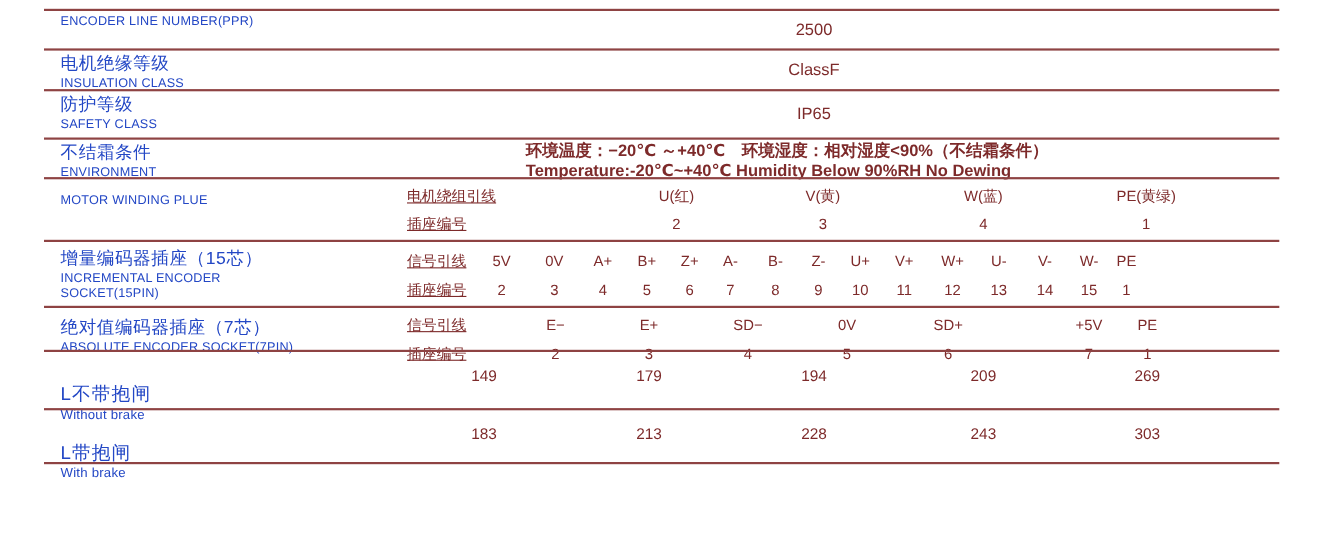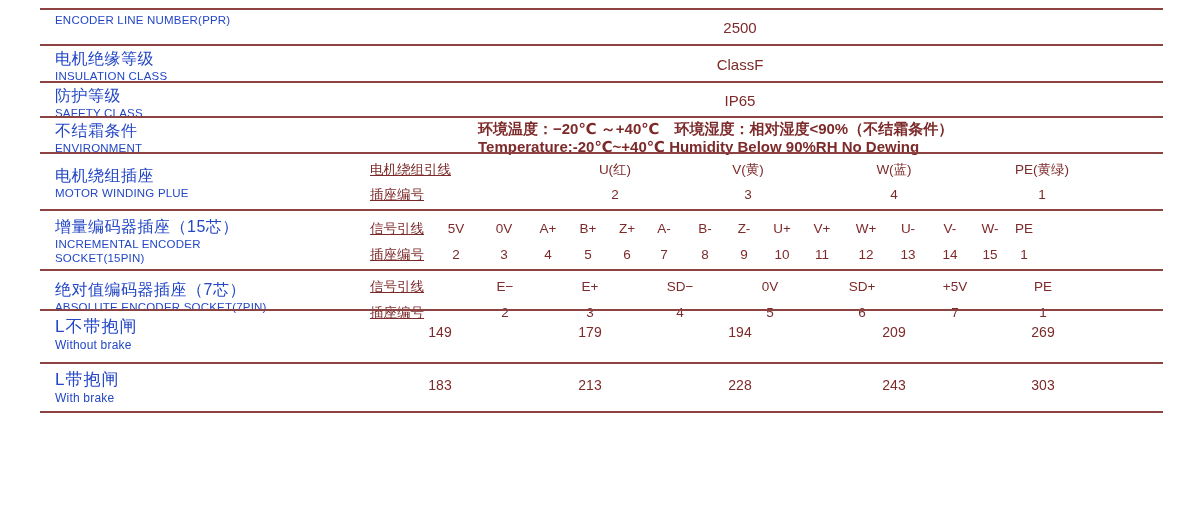--- a/index.html
+++ b/index.html
@@ -19,28 +19,28 @@
     position:absolute;
     left:40px;
     top:8px;
     width:1123px;
   }
   .row{
     position:relative;
     border-top:2px solid var(--line);
   }
   .row.last{border-bottom:2px solid var(--line);}
-  .h36{height:36px}.h37{height:37px}.h35{height:35px}
+  .h36{height:36px}.h37{height:37px}.h35{height:44px}
   .h57{height:57px}.h60{height:60px}.h54{height:40px}
   .h53{height:53px}.h51{height:51px}
 
   .lbl{position:absolute;left:15px;top:3px;color:var(--blue);white-space:nowrap;}
   .lbl .zh{font-size:16px;line-height:20px;letter-spacing:0.5px;}
   .lbl .en{font-size:11.5px;line-height:14px;letter-spacing:0.2px;}
-  .lbl-big .zh{font-size:17px;line-height:22px;letter-spacing:1px;}
+  .lbl-big .zh{font-size:17px;line-height:22px;letter-spacing:1px;margin-top:23px;}
   .lbl-big .en{font-size:12px;line-height:15px;}
 
   .center-val{
     position:absolute;left:700px;top:50%;
     transform:translate(-50%,-50%);
     color:var(--red);font-size:15px;white-space:nowrap;
   }
   .env{
     position:absolute;left:438px;top:2px;
     color:var(--red);font-weight:600;font-size:15px;line-height:18px;
@@ -97,21 +97,20 @@
       <div class="en">ENVIRONMENT</div>
     </div>
     <div class="env">
       <div>环境温度：−20℃ ～+40℃　环境湿度：相对湿度&lt;90%（不结霜条件）</div>
       <div>Temperature:-20℃~+40℃  Humidity Below 90%RH No Dewing</div>
     </div>
   </div>
 
   <div class="row h57">
     <div class="lbl" style="top:12px">
-      <div class="zh">电机绕组插座</div>
       <div class="en">MOTOR WINDING PLUE</div>
     </div>
     <div class="sub-label top8">电机绕组引线</div>
     <div class="sub-label top33">插座编号</div>
 
     <div class="col top8" style="left:575px">
       <div>U(红)</div>
       <div class="second">2</div>
     </div>
     <div class="col top8" style="left:708px">
@@ -220,21 +219,21 @@
       <div class="second">4</div>
     </div>
     <div class="col top8 m10" style="left:730px">
       <div>0V</div>
       <div class="second">5</div>
     </div>
     <div class="col top8 m10" style="left:822px">
       <div>SD+</div>
       <div class="second">6</div>
     </div>
-    <div class="col top8 m10" style="left:915px">
+    <div class="col top8 m10" style="left:950px">
       <div>+5V</div>
       <div class="second">7</div>
     </div>
     <div class="col top8 m10" style="left:1003px">
       <div>PE</div>
       <div class="second">1</div>
     </div>
   </div>
 
   <div class="row h53">

